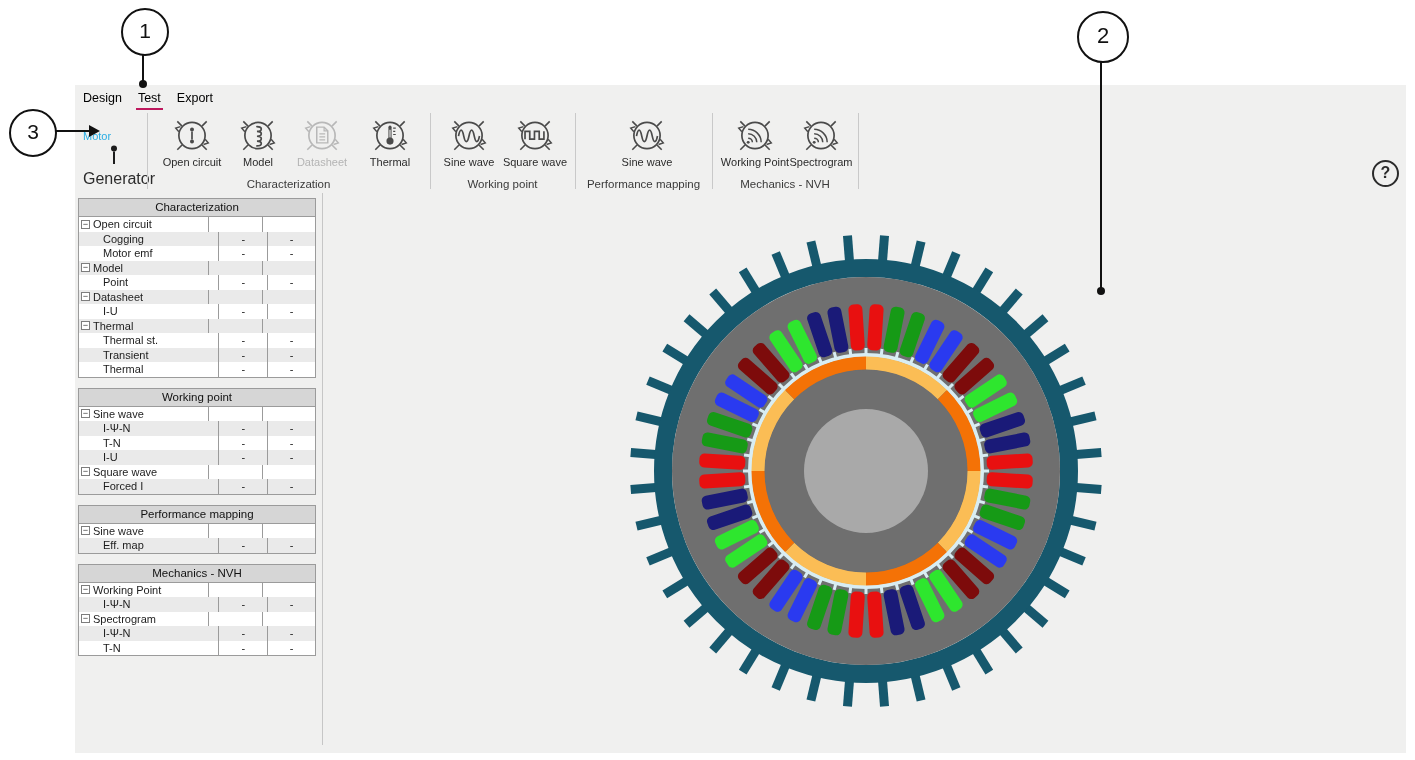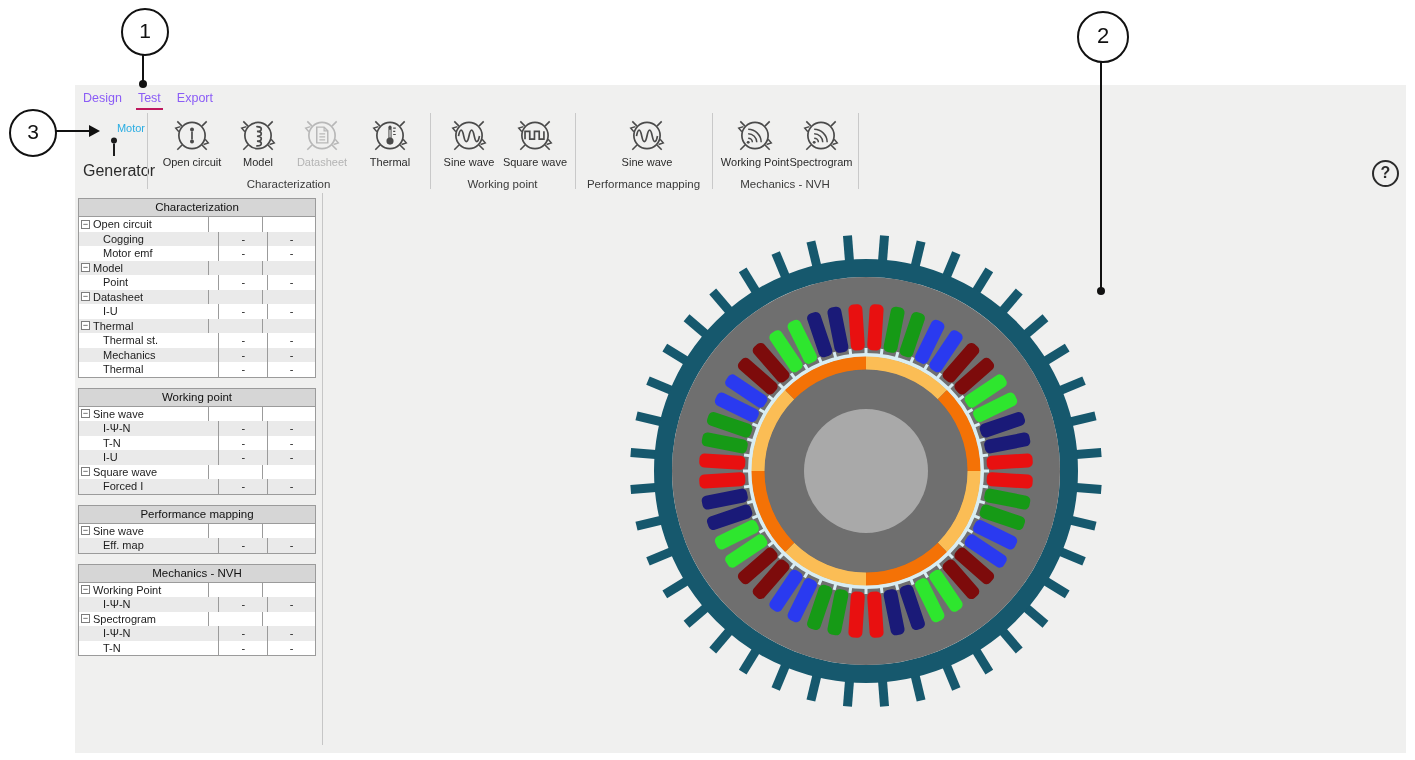--- a/index.html
+++ b/index.html
@@ -4,27 +4,27 @@
 <style>
   html,body{margin:0;padding:0}
   body{width:1415px;height:760px;background:#fff;position:relative;overflow:hidden;
        font-family:"Liberation Sans",sans-serif;-webkit-font-smoothing:antialiased}
 
   
   .app{position:absolute;left:75px;top:85px;width:1331px;height:668px;background:#f0f0ef}
 
   
   .menubar{position:absolute;left:6px;top:3px;height:22px;white-space:nowrap}
-  .menu-item{display:inline-block;margin-right:12px;font-size:12.5px;color:#8b5cf6;
+  .menu-item{display:inline-block;margin-right:12px;font-size:12.5px;color:#000000;
              padding:0 2px 3px 2px;border-bottom:2px solid transparent;cursor:default}
   .menu-item.active{border-bottom:2px solid #be185d}
 
   
   .ribbon{position:absolute;left:0;top:25px;width:100%;height:82px}
-  .machine-toggle{position:absolute;left:8px;top:12px;width:62px;text-align:right}
+  .machine-toggle{position:absolute;left:8px;top:20px;width:62px;text-align:left}
   .machine-toggle .mt-top{font-size:11px;color:#29ade3}
   .machine-toggle .mt-bottom{font-size:16px;color:#2b2b2b}
   .machine-toggle svg{display:block;margin:2px auto}
   .rib-group{position:absolute;top:0;height:80px}
   .grp-label{position:absolute;bottom:0;width:100%;text-align:center;font-size:11.5px;color:#3a3a3a;white-space:nowrap}
   .rib-btn{position:absolute;top:4px;width:88px;text-align:center;cursor:default}
   .rib-btn svg{display:block;margin:0 auto}
   .rib-btn .lbl{font-size:11px;color:#2b2b2b;white-space:nowrap;margin-top:0px}
   .rib-btn.disabled .lbl{color:#b4b4b4}
   .divider{position:absolute;top:3px;height:76px;width:1px;background:#c9c9c9}
@@ -264,21 +264,21 @@
         </div>
         <div class="tbl-row">
           <div class="cell-label child">
             <span>Thermal st.</span>
           </div>
           <div class="cell-val">-</div>
           <div class="cell-val">-</div>
         </div>
         <div class="tbl-row alt">
           <div class="cell-label child">
-            <span>Mechanics</span>
+            <span>Transient</span>
           </div>
           <div class="cell-val">-</div>
           <div class="cell-val">-</div>
         </div>
         <div class="tbl-row">
           <div class="cell-label child">
             <span>Thermal</span>
           </div>
           <div class="cell-val">-</div>
           <div class="cell-val">-</div>

